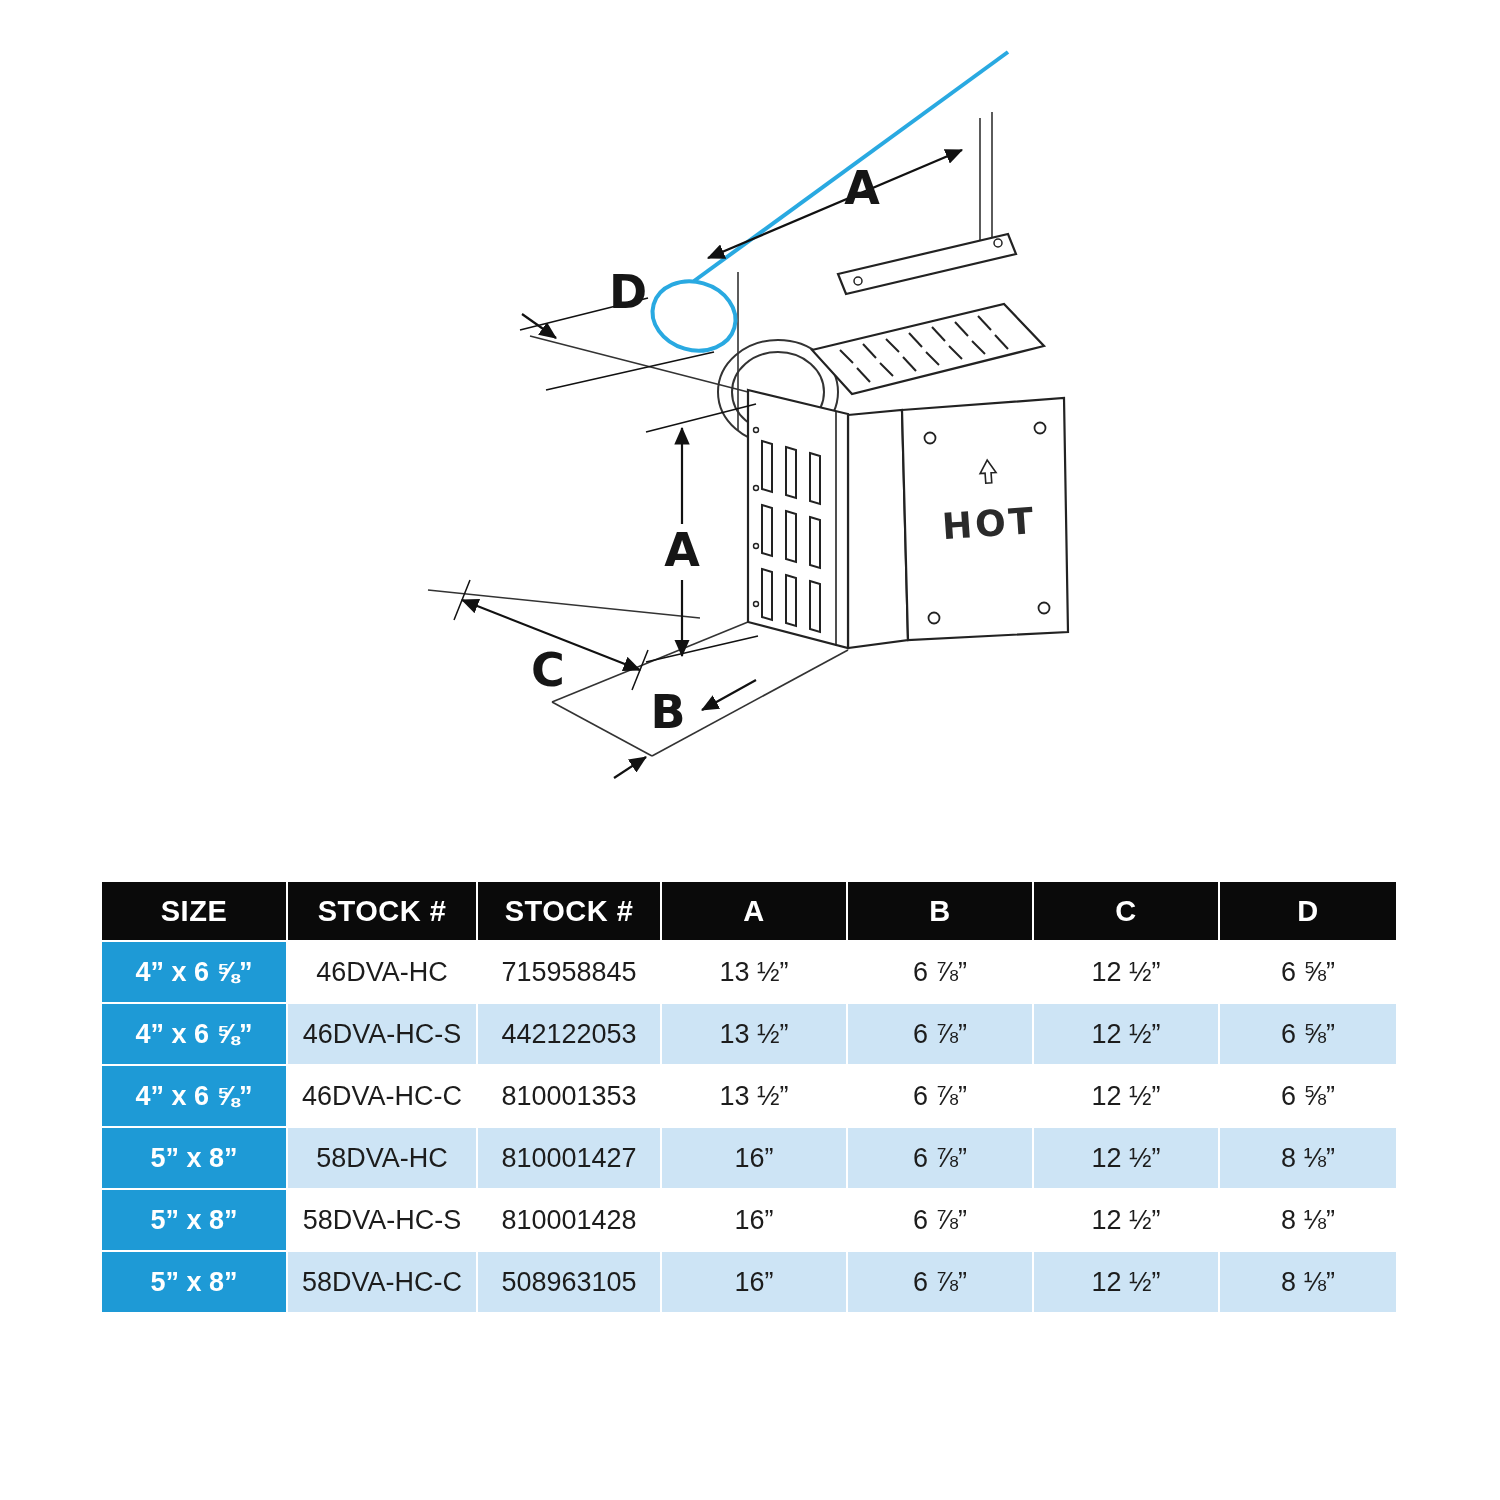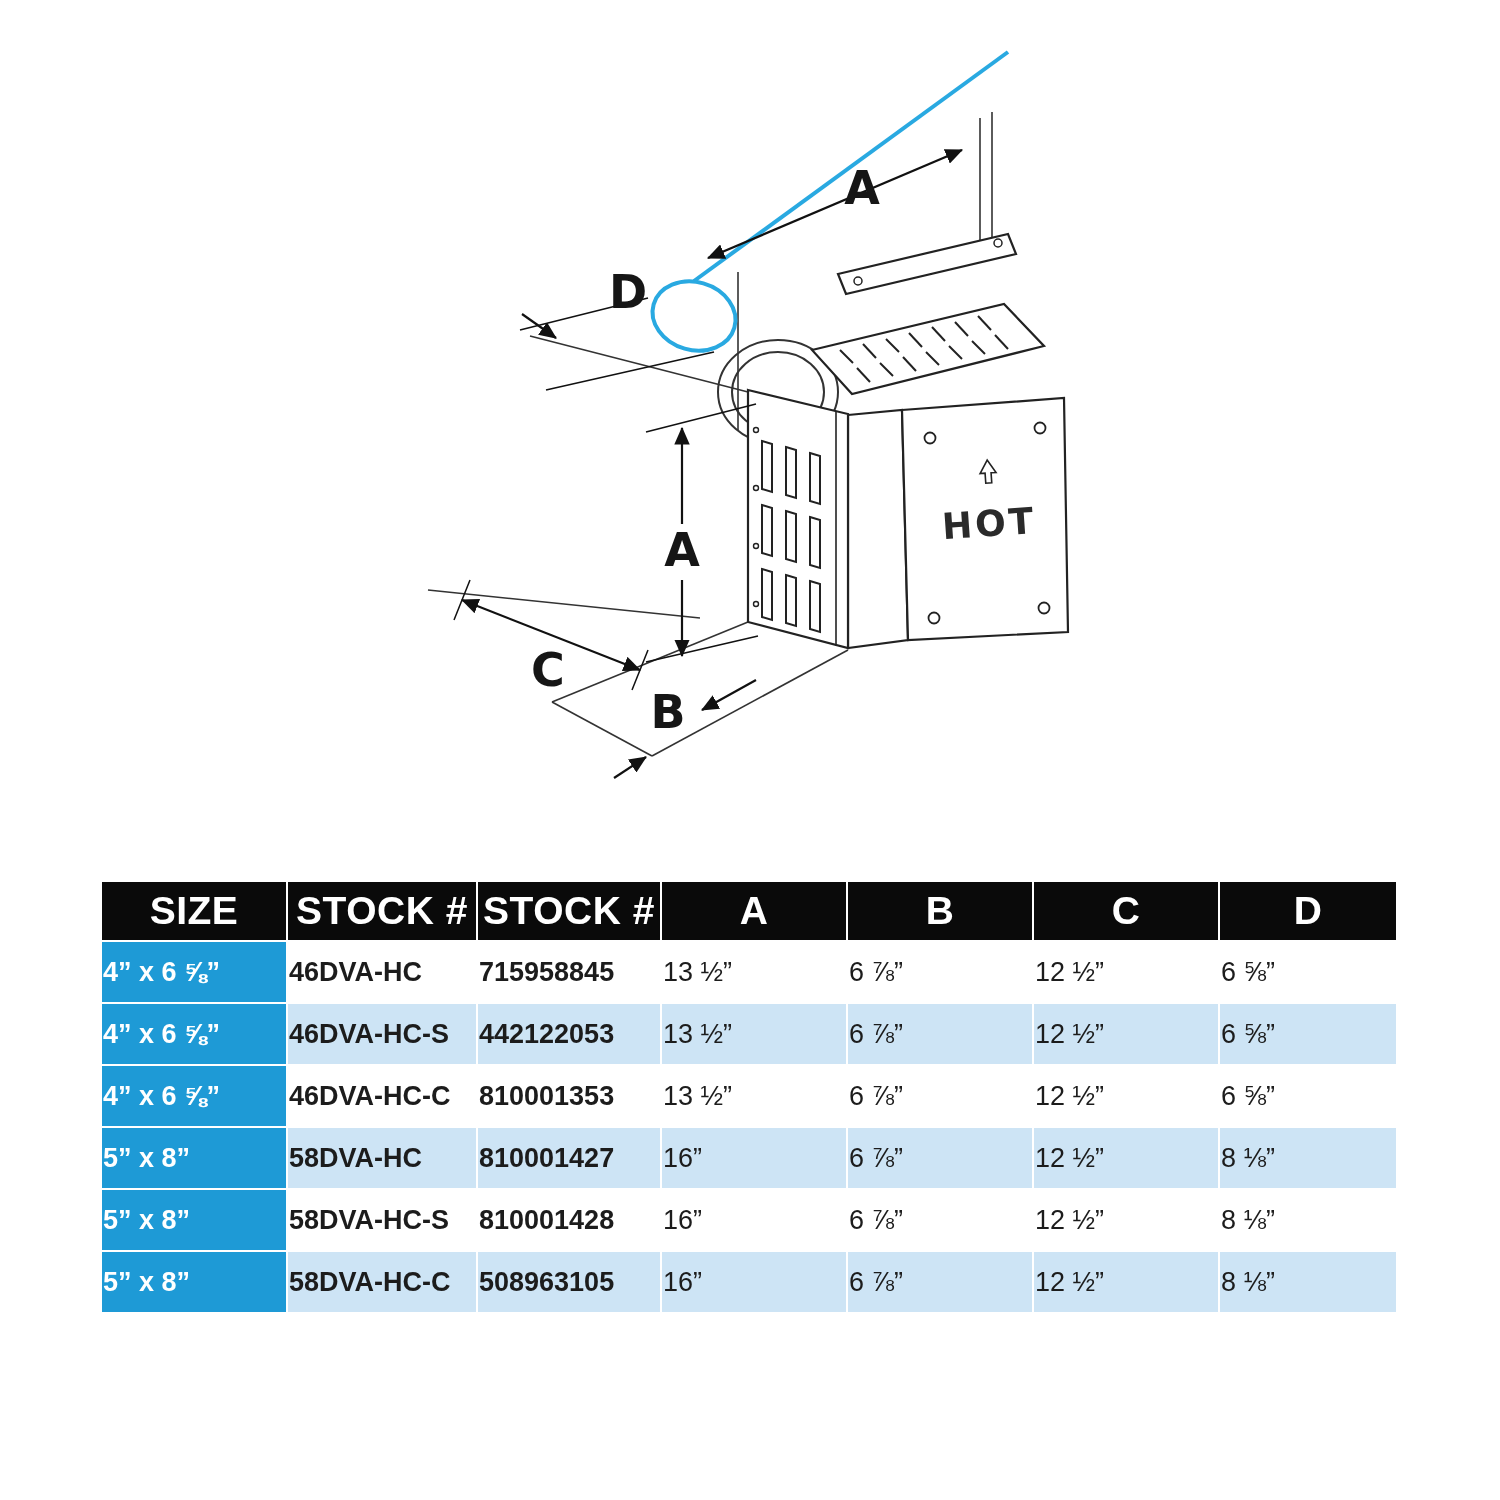--- a/index.html
+++ b/index.html
@@ -6,30 +6,30 @@
   body{
     width:1500px;height:1500px;background:#ffffff;position:relative;
     font-family:"Liberation Sans", sans-serif;
   }
   .diagram{position:absolute;top:0;left:0;}
   .dim-label{font-family:"DejaVu Sans", sans-serif;font-weight:bold;font-size:46px;fill:#161616;}
   .plate-label{font-family:"DejaVu Sans", sans-serif;font-weight:bold;font-size:36px;fill:#2a2a2a;letter-spacing:3px;}
   .table-wrap{position:absolute;top:880px;left:100px;width:1296px;}
   table{border-collapse:collapse;width:100%;table-layout:fixed;border:1px solid #b5b5b5;}
   th{
-    background:#0a0a0a;color:#ffffff;font-size:39px;font-weight:bold;
+    background:#0a0a0a;color:#ffffff;font-size:29px;font-weight:bold;
     height:56px;border:2px solid #ffffff;letter-spacing:.5px;text-align:center;
   }
   td{
-    height:58px;text-align:left;font-size:27px;color:#1c1c1c;
+    height:58px;text-align:center;font-size:27px;color:#1c1c1c;
     border:2px solid #ffffff;background:#ffffff;
   }
   tbody tr:nth-child(even) td{background:#cde4f5;}
   td.size-cell{background:#1e9ad6 !important;color:#ffffff;font-weight:bold;}
-  td.c-order, td.c-stock{font-weight:bold;}
+  td.c-order, td.c-stock{font-weight:normal;}
 </style>
 </head>
 <body>
 
 <svg class="diagram" width="1500" height="860" viewBox="0 0 1500 860">
   <defs>
     <marker id="arr" markerWidth="8" markerHeight="7" refX="7.5" refY="3.5" orient="auto-start-reverse">
       <path d="M0,0 L8,3.5 L0,7 Z" fill="#111"></path>
     </marker>
   </defs>

